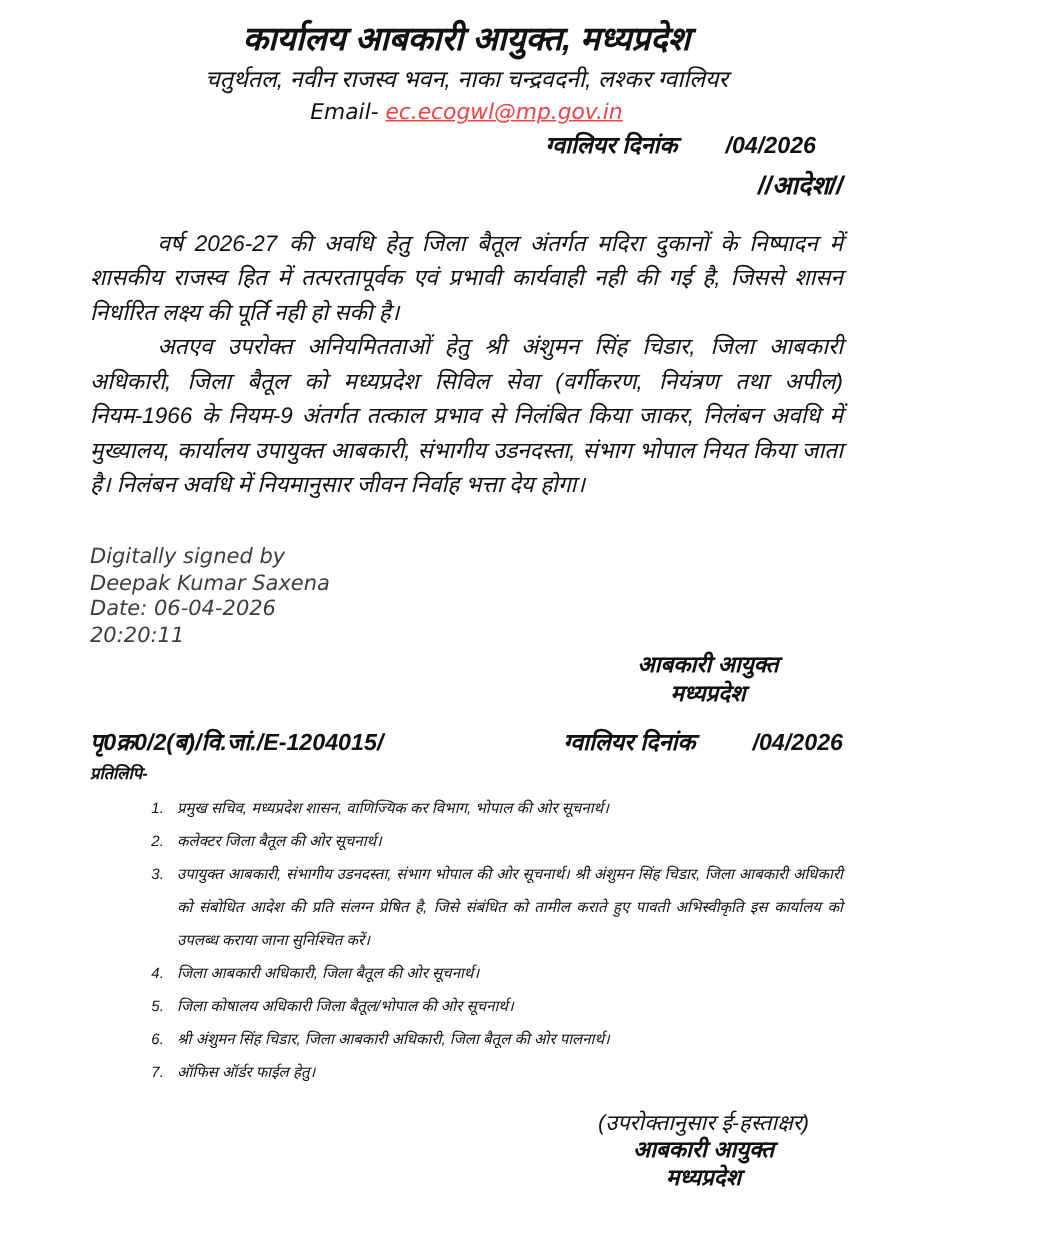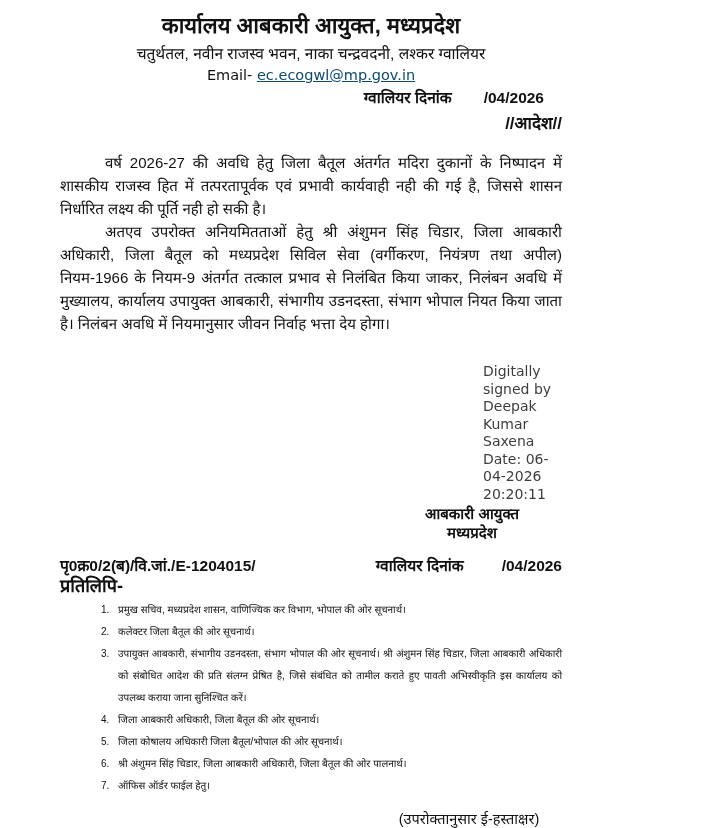--- a/index.html
+++ b/index.html
@@ -12,20 +12,21 @@
     width: 620px;
     height: 828px;
     overflow: hidden;
     background: #ffffff;
     color: #111111;
     font-family: "Liberation Sans", "DejaVu Sans", sans-serif;
     font-size: 15px;
     line-height: 23px;
     box-sizing: border-box;
     padding: 12px 58px 0 60px;
+    font-style: italic;
   }
 
   .office-title {
     margin: 0;
     font-size: 22px;
     line-height: 28px;
     font-weight: bold;
     text-align: center;
   }
   .office-address {
@@ -35,21 +36,21 @@
     text-align: center;
   }
   .email-line {
     margin-top: 2px;
     font-size: 14.5px;
     line-height: 19px;
     text-align: center;
     font-family: "DejaVu Sans", "Liberation Sans", sans-serif;
   }
   .email-line a {
-    color: #0c4a6e;
+    color: #ef4444;
     text-decoration: underline;
     cursor: pointer;
   }
   .header-date-line {
     display: flex;
     justify-content: flex-end;
     gap: 32px;
     font-weight: bold;
     font-size: 15.5px;
     line-height: 21px;
@@ -67,21 +68,20 @@
     margin: 0;
     text-align: justify;
     text-indent: 45px;
     font-size: 15px;
     line-height: 23px;
   }
   .order-para.first { margin-top: 16px; }
 
   .digital-signature {
     margin-top: 28px;
-    margin-left: 423px;
     font-family: "DejaVu Sans", "Liberation Sans", sans-serif;
     font-size: 14px;
     line-height: 17.5px;
     color: #3d3d3d;
   }
   .sign-block-mid {
     width: 200px;
     margin-left: auto;
     margin-right: -10px;
     margin-top: 2px;
@@ -99,21 +99,21 @@
     line-height: 21px;
     margin-top: 13px;
     gap: 16px;
   }
   .reference-date {
     display: flex;
     gap: 38px;
   }
   .copy-heading {
     font-weight: bold;
-    font-size: 18px;
+    font-size: 11px;
     line-height: 21px;
   }
   ol.copy-list {
     margin: 2px 0 0 0;
     padding-left: 52px;
   }
   ol.copy-list li {
     padding-left: 6px;
     text-align: justify;
     font-size: 10px;

